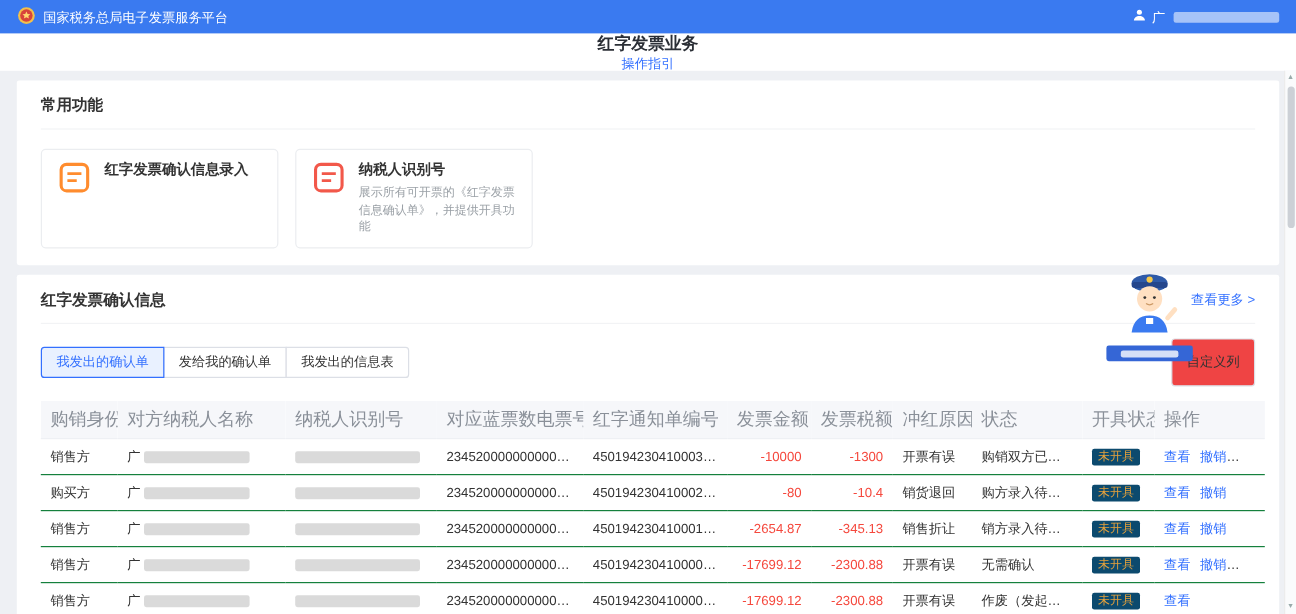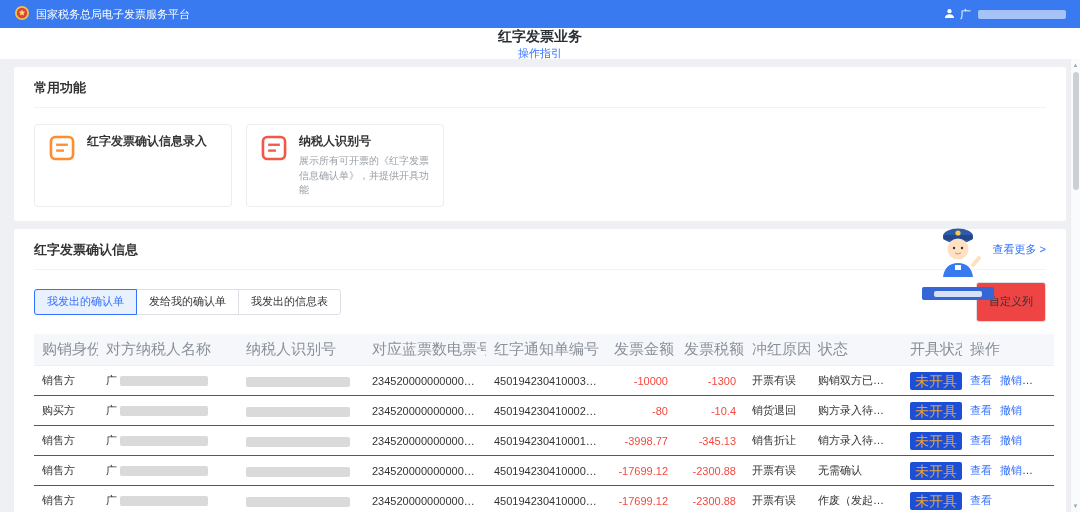--- a/index.html
+++ b/index.html
@@ -64,22 +64,22 @@
     height:32px; padding:0 8px; text-align:left; border-bottom:1px solid #eef0f4;
     white-space:nowrap; overflow:hidden;
   }
   tbody td{
     font-size:11px; color:#333; height:30px; padding:0 8px;
     border-bottom:1px solid #15803d; white-space:nowrap; overflow:hidden; text-overflow:ellipsis;
   }
   th.num, td.num{ text-align:right; }
   td.amount{ color:var(--amount-red,#f5483d); }
   .badge{
-    display:inline-block; font-size:14px; color:var(--badge-orange,#e6a23c);
-    background:#1d4ed8; padding:2px 5px; border-radius:2px; line-height:1;
+    display:inline-block; font-size:10px; color:var(--badge-orange,#e6a23c);
+    background:#0c4a6e; padding:2px 5px; border-radius:2px; line-height:1;
   }
   .act{ color:var(--link-blue,#3370ff); margin-right:8px; cursor:pointer; font-size:11px; text-decoration:none;margin-top:38px; }
   
   .redact{ display:inline-block; vertical-align:middle; height:10px; border-radius:2px; background:#dadada; filter:blur(.6px); }
   .redact-name{ width:88px; margin-left:3px; }
   .redact-taxid{ width:104px; }
   .redact-user{ width:88px; height:9px; background:rgba(255,255,255,.55); margin-left:2px; }
   
   .mascot{ position:absolute; right:86px; top:225px; width:72px; text-align:center; z-index:6; cursor:pointer; }
   .mascot-banner{
@@ -231,21 +231,21 @@
     <td><span class="badge">未开具</span></td>
     <td><a class="act">查看</a><a class="act">撤销</a></td>
   </tr>
 
   <tr>
     <td>销售方</td>
     <td><span>广</span><span class="redact redact-name"></span></td>
     <td><span class="redact redact-taxid"></span></td>
     <td>23452000000000000726</td>
     <td>45019423041000100037</td>
-    <td class="num amount">-3998.77</td>
+    <td class="num amount">-2654.87</td>
     <td class="num amount">-345.13</td>
     <td>销售折让</td>
     <td>销方录入待购方...</td>
     <td><span class="badge">未开具</span></td>
     <td><a class="act">查看</a><a class="act">撤销</a></td>
   </tr>
 
   <tr>
     <td>销售方</td>
     <td><span>广</span><span class="redact redact-name"></span></td>

